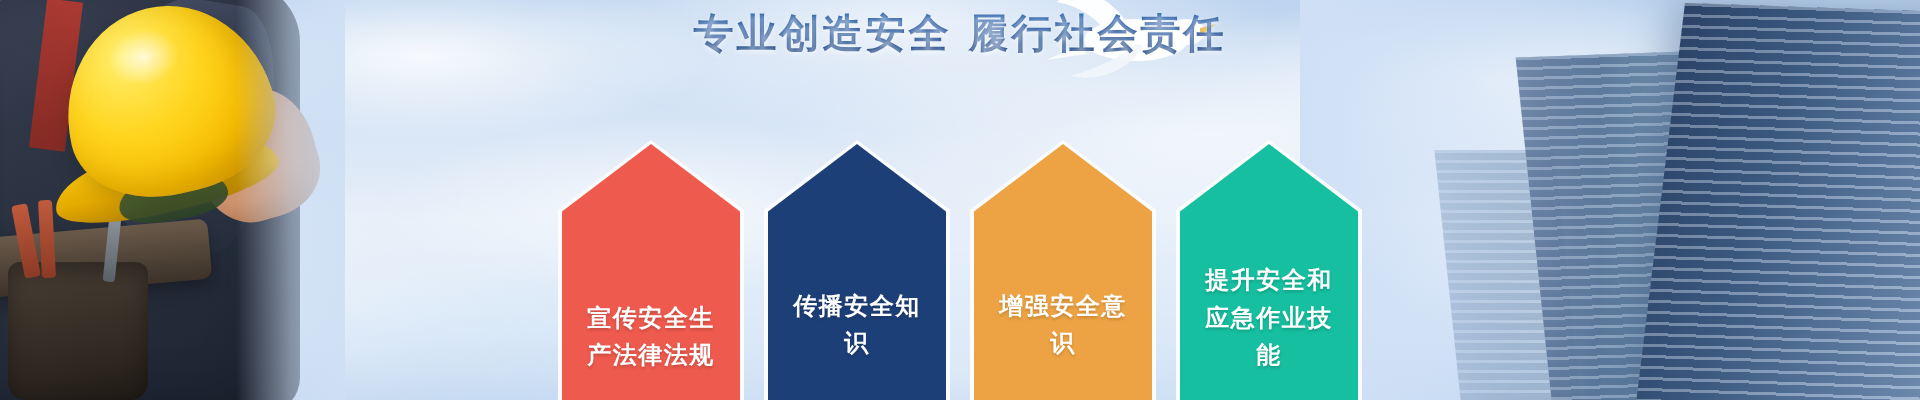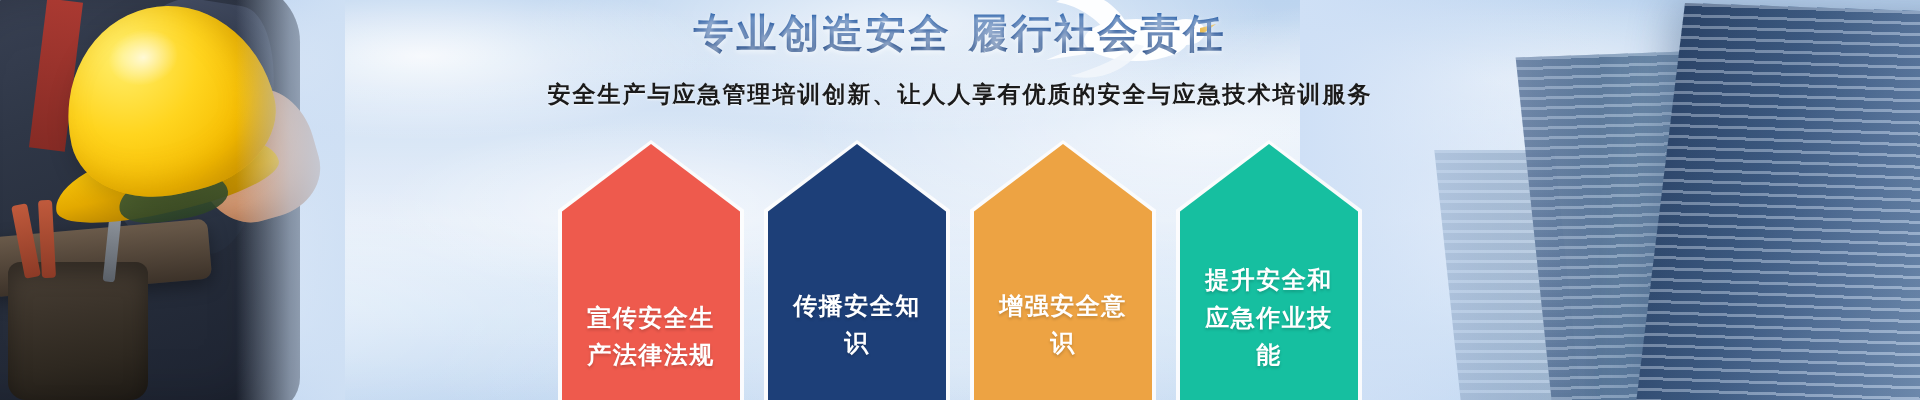--- a/index.html
+++ b/index.html
@@ -316,21 +316,20 @@
       <path d="M160 40 L176 36 L160 48 Z" fill="#e8b33a" opacity="0.9"></path>
       <path d="M92 44 C70 2 40 0 16 14 C42 18 60 34 74 52 Z" fill="#ffffff" opacity="0.95"></path>
       <path d="M104 58 C86 84 58 94 30 88 C58 80 80 70 96 56 Z" fill="#f2f6fb" opacity="0.9"></path>
       <path d="M44 56 L6 72 L46 66 Z" fill="#ffffff" opacity="0.85"></path>
       <circle cx="152" cy="40" r="2.4" fill="#46536a"></circle>
     </svg>
   </div>
 
   <div class="text-block">
     <h1 class="headline">专业创造安全  履行社会责任</h1>
-    <p class="subhead">安全生产与应急管理培训创新、让人人享有优质的安全与应急技术培训服务</p>
   </div>
 
   <div class="hex-row">
 
     <div class="hex-badge">
       <div class="hex-inner" style="background: rgb(238, 90, 77);">
         <span class="hex-label">宣传安全生产法律法规</span>
       </div>
     </div>
 

